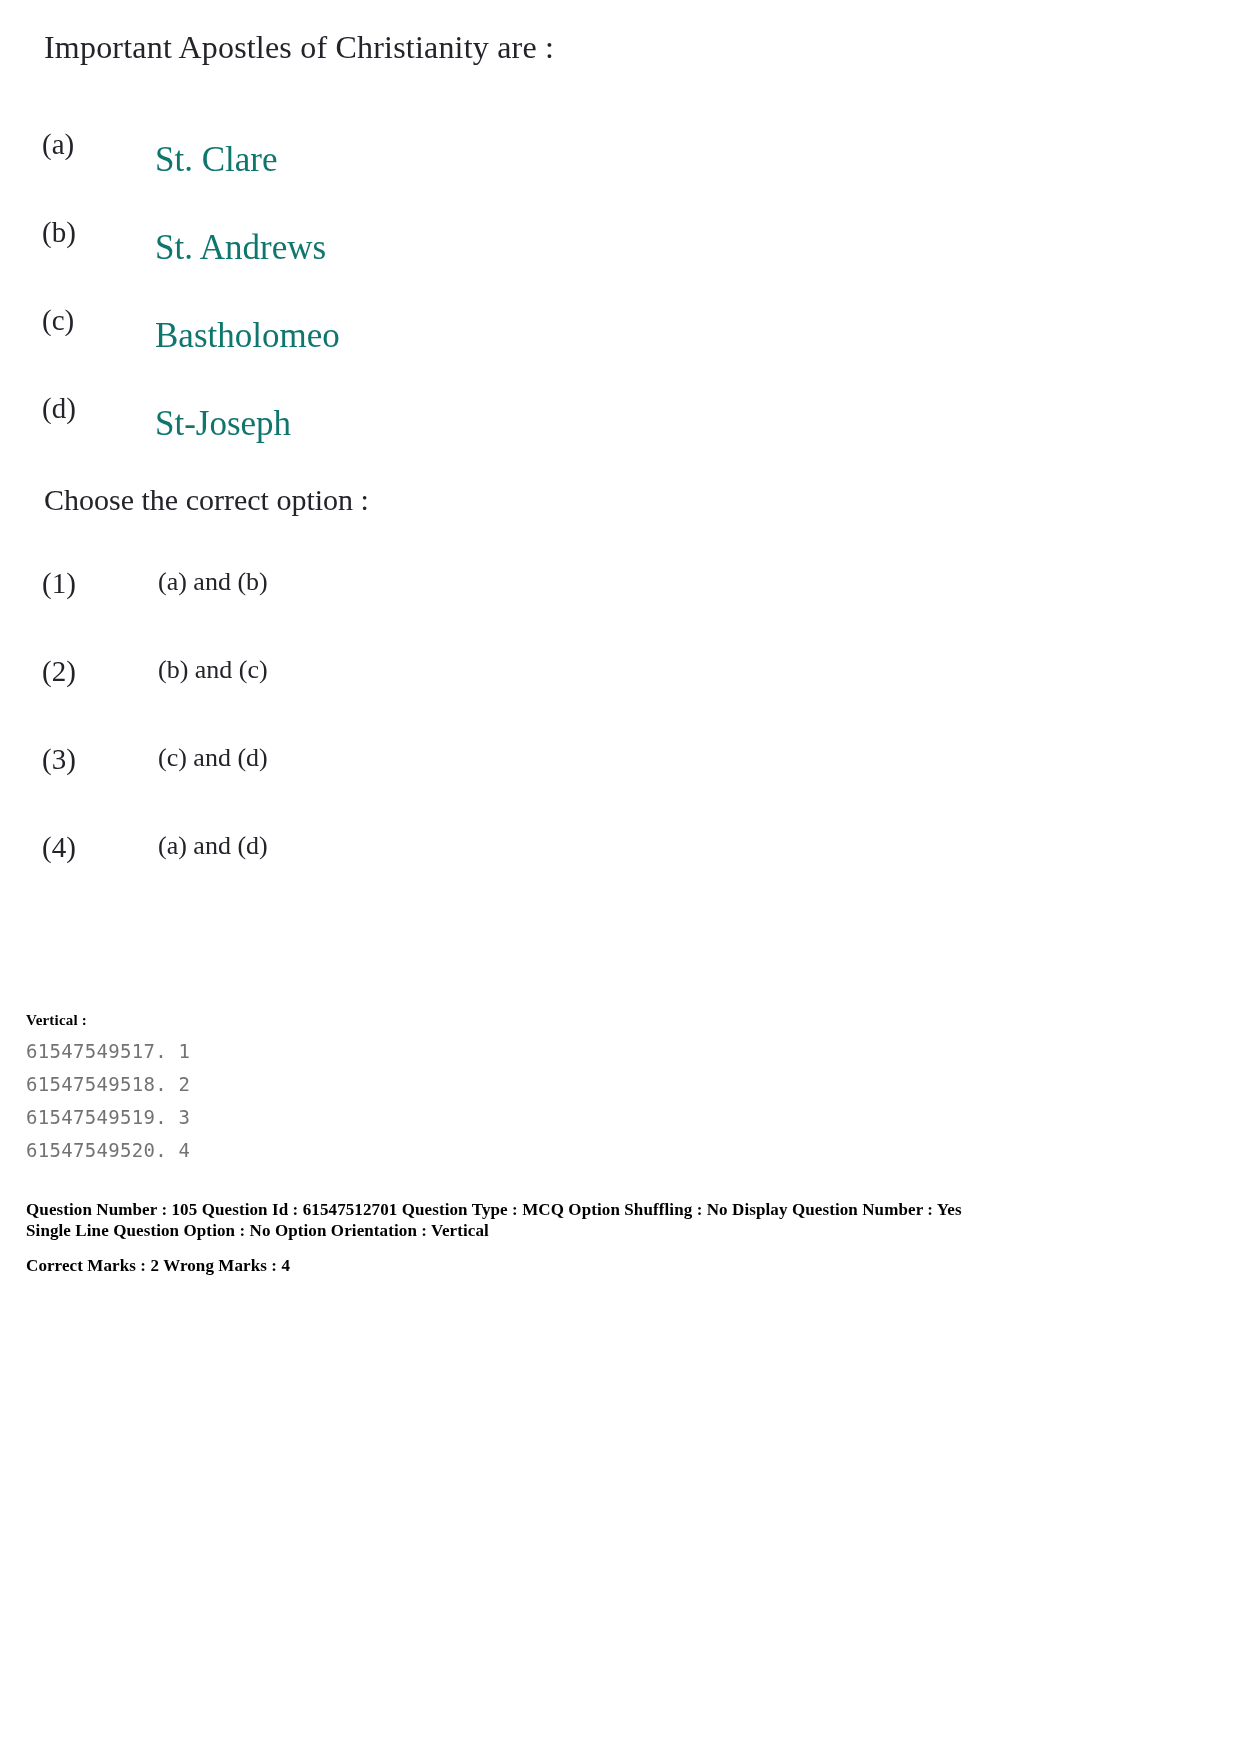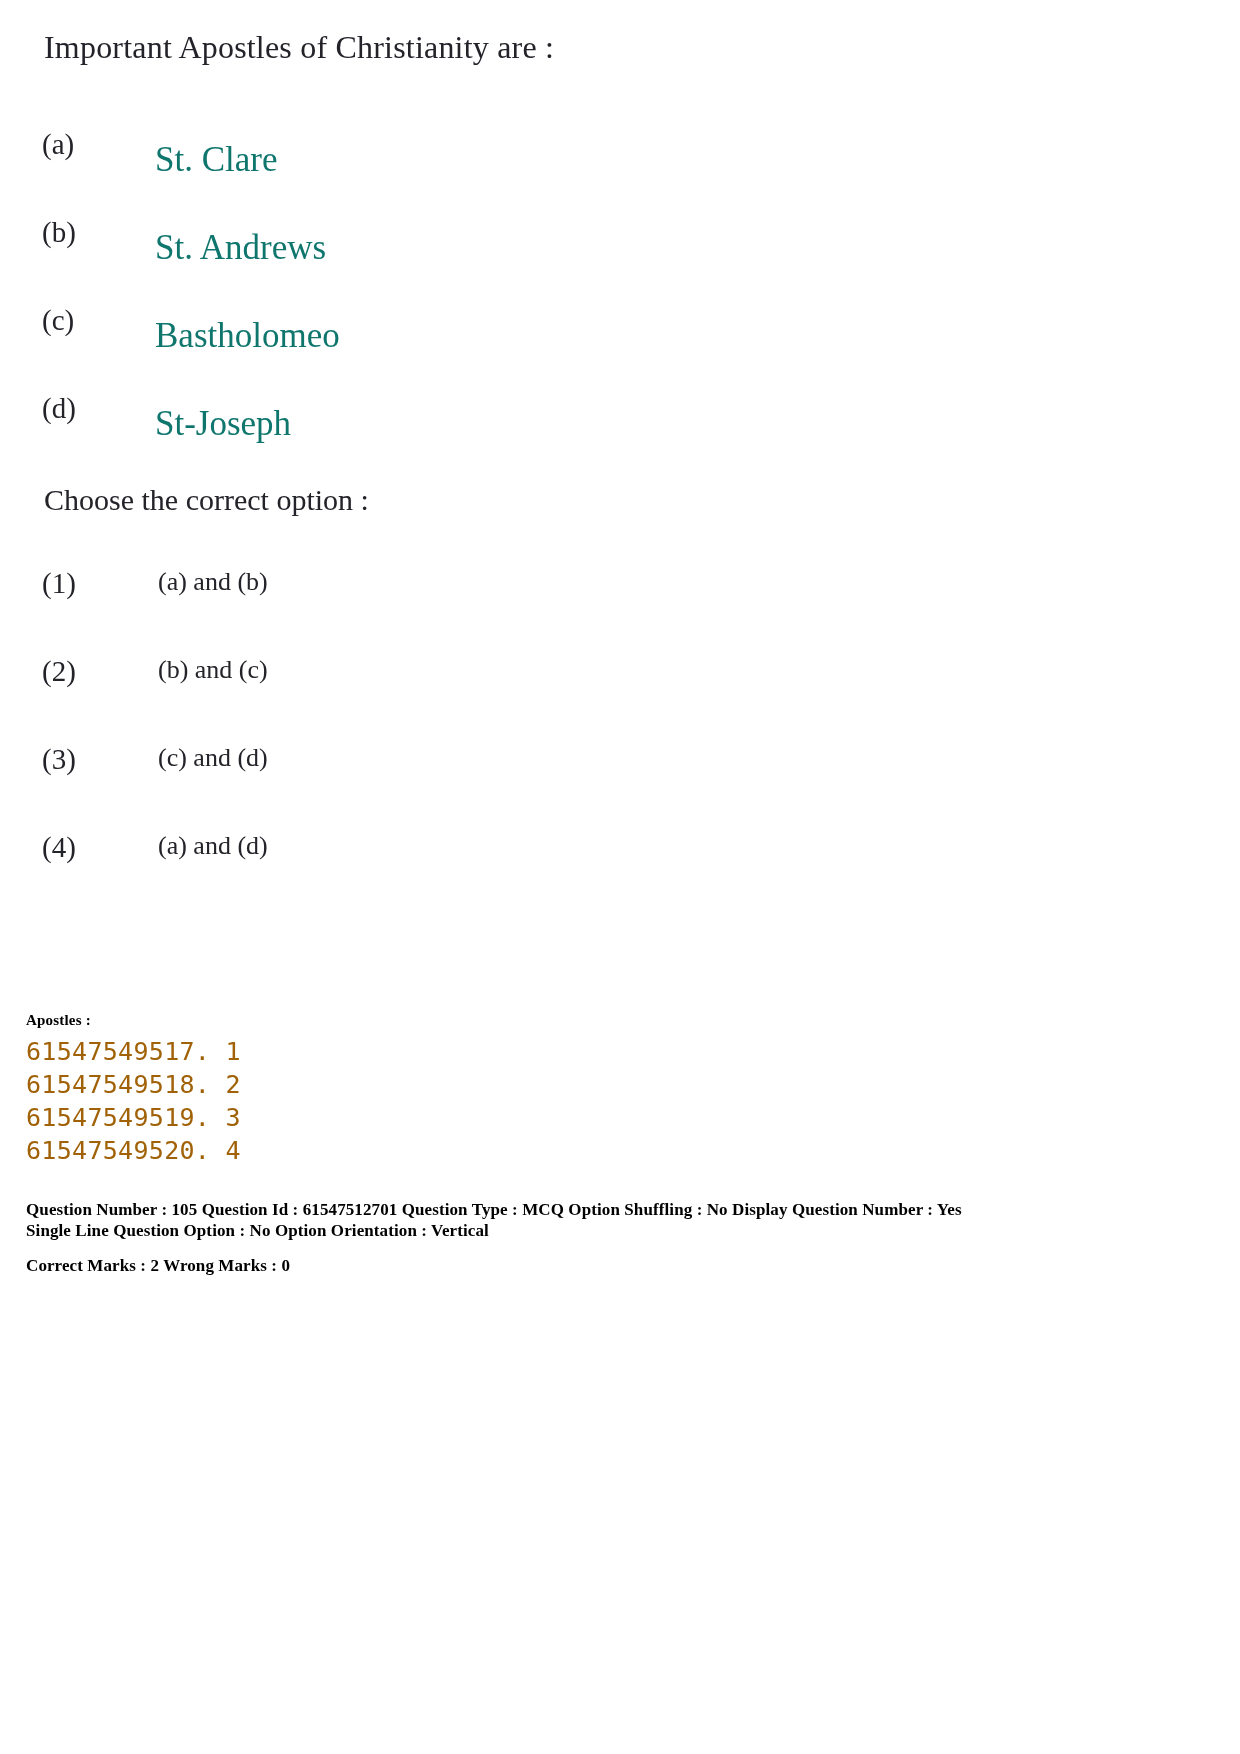--- a/index.html
+++ b/index.html
@@ -105,23 +105,23 @@
   .options-heading {
     font-family: "Liberation Serif", "DejaVu Serif", serif;
     font-weight: bold;
     font-size: 15px;
     color: #000000;
     margin-bottom: 6px;
     letter-spacing: 0.2px;
   }
   .option-id-row {
     font-family: "DejaVu Sans Mono", "Liberation Mono", monospace;
-    font-size: 25px;
+    font-size: 19px;
     line-height: 33px;
-    color: #a16207;
+    color: #737373;
     letter-spacing: 0.3px;
     white-space: pre;
   }
 
   
   .meta-block {
     position: absolute;
     left: 26px;
     top: 1199px;
     width: 1190px;
@@ -190,26 +190,26 @@
     </div>
 
     <div class="answer-row">
       <span class="answer-label">(4)</span>
       <span class="answer-text">(a) and (d)</span>
     </div>
 
   </div>
 
   <div class="options-block">
-    <div class="options-heading">Apostles :</div>
+    <div class="options-heading">Vertical :</div>
     <div class="option-id-row">61547549517. 1</div>
     <div class="option-id-row">61547549518. 2</div>
     <div class="option-id-row">61547549519. 3</div>
     <div class="option-id-row">61547549520. 4</div>
   </div>
 
   <div class="meta-block">
     <div class="meta-line">Question Number : 105  Question Id : 61547512701  Question Type : MCQ  Option Shuffling : No  Display Question Number : Yes</div>
     <div class="meta-line">Single Line Question Option : No  Option Orientation : Vertical</div>
-    <div class="meta-line marks">Correct Marks : 2  Wrong Marks : 0</div>
+    <div class="meta-line marks">Correct Marks : 2  Wrong Marks : 4</div>
   </div>
 
 </div>
 
 </body></html>

